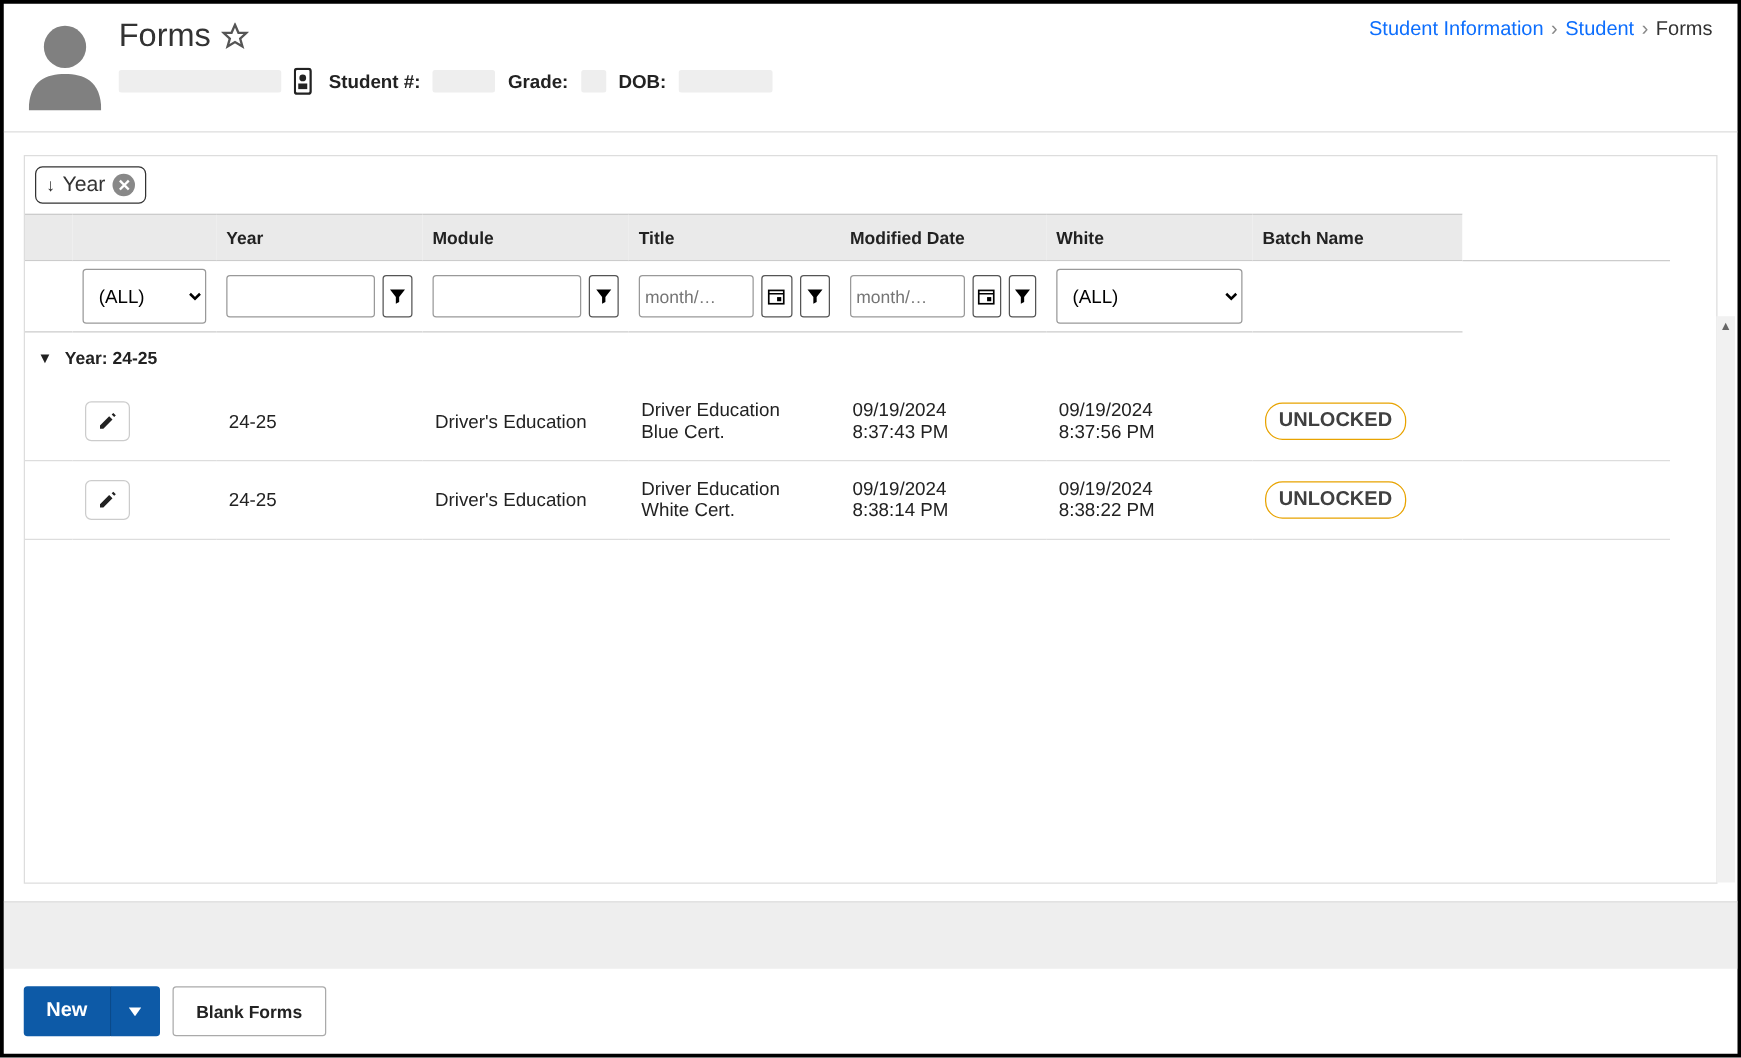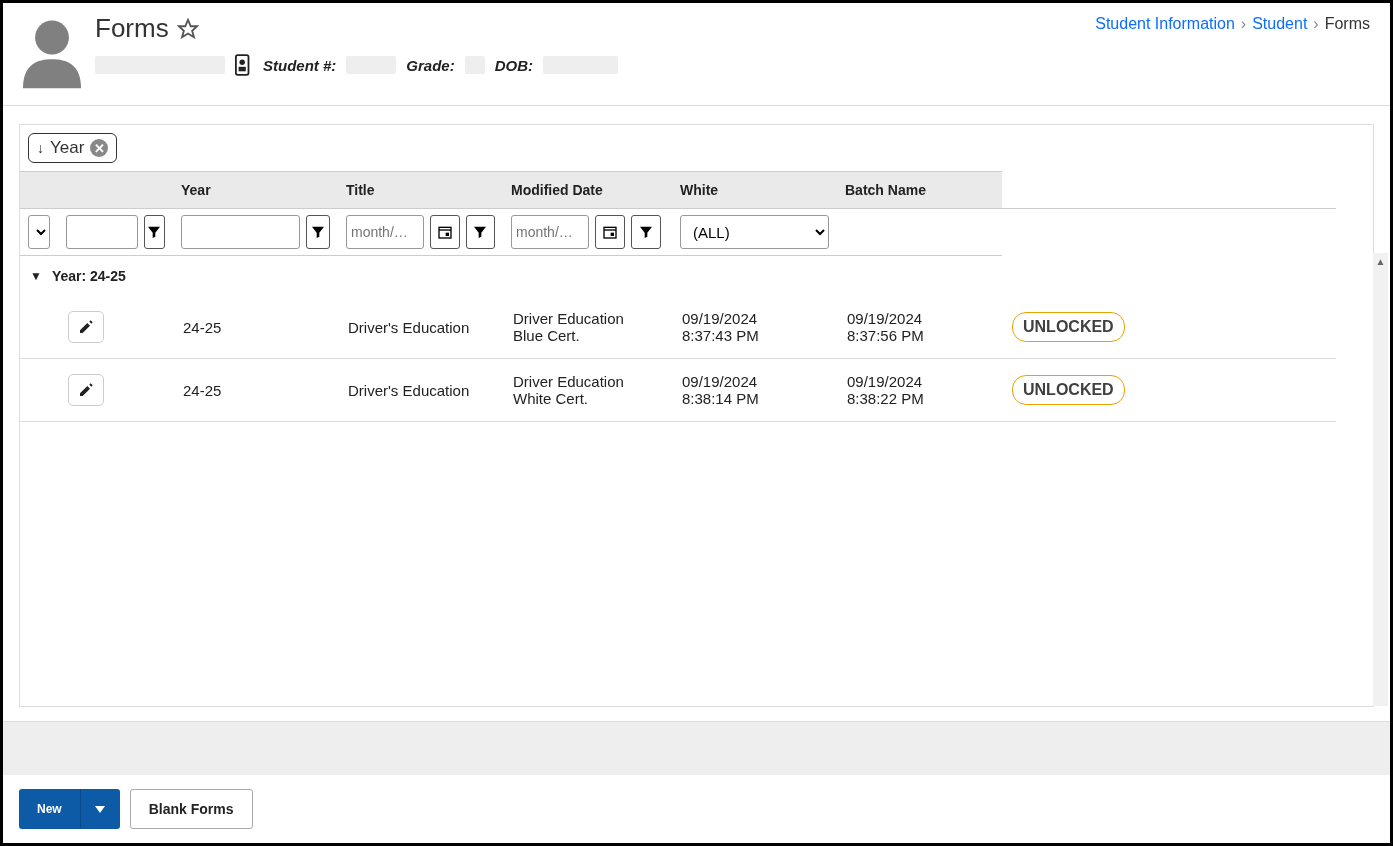--- a/index.html
+++ b/index.html
@@ -31,21 +31,21 @@
     .avatar svg { fill: #808080; }
     .header-main { flex: 1; }
     .title-row {
       display: flex; align-items: center; gap: 8px;
     }
     .page-title {
       font-size: 26px; font-weight: 400; color: #333;
     }
     .star-icon { width: 22px; height: 22px; fill: none; stroke: #555; stroke-width: 2; }
     .info-row {
-      display: flex; align-items: center; gap: 10px; margin-top: 10px; font-style: italic;
+      display: flex; align-items: center; gap: 10px; margin-top: 10px;
     }
     .redact-box {
       background: #eee; height: 18px; border-radius: 2px;
     }
     .redact-name { width: 130px; }
     .redact-num  { width: 50px; }
     .redact-gr   { width: 20px; }
     .redact-dob  { width: 75px; }
     .id-icon { width: 18px; height: 22px; }
     .info-label { font-weight: 700; color: #222; font-size: 15px; }
@@ -81,29 +81,29 @@
     }
     .hdr {
       background:#eaeaea; border-top:1px solid #ccc; border-bottom:1px solid #ccc;
       font-weight:700; padding:10px 8px; color:#222;
     }
     .flt {
       background:#fff; border-bottom:1px solid #ccc; padding:6px 8px;
       display:flex; align-items:center; gap:6px;
     }
     .sel {
-      border:1px solid #999; border-radius:3px; height:34px; width:100%;
+      border:1px solid #999; border-radius:3px; height:44px; width:100%;
       padding:0 8px; font-size:15px; cursor:pointer; background:#fff;
     }
     .txt-in {
       border:1px solid #999; border-radius:3px; height:34px; width:100%;
       padding:0 6px; font-size:14px;
     }
     .date-in {
-      border:1px solid #999; border-radius:3px; height:34px; width:78px;
+      border:1px solid #999; border-radius:3px; height:34px; width:92px;
       padding:0 4px; font-size:14px;
     }
     .icon-btn {
       border:1px solid #555; border-radius:3px; width:30px; height:34px;
       display:inline-flex; align-items:center; justify-content:center;
       cursor:pointer; background:#fff;
     }
     .icon-btn svg { width:16px; height:16px; fill:#000; }
     .group-row {
       grid-column: 1 / -1;
@@ -135,21 +135,21 @@
       color:#666; font-size:10px;
     }
     .footer-gray {
       height: 54px; background:#eee; border-top:1px solid #ddd;
     }
     .action-bar {
       padding: 14px 16px; display:flex; gap:10px; align-items:center;
     }
     .btn-primary {
       background:#0d5aa7; color:#fff; border:none; border-radius:3px 0 0 3px;
-      height:40px; padding:0 18px; font-weight:700; cursor:pointer; font-size:12px;
+      height:40px; padding:0 18px; font-weight:700; cursor:pointer; font-size:16px;
     }
     .btn-primary-drop {
       background:#0d5aa7; color:#fff; border:none; border-left:1px solid #0a4a8a;
       border-radius:0 3px 3px 0; width:40px; height:40px; cursor:pointer;
       display:inline-flex; align-items:center; justify-content:center;
     }
     .btn-primary-drop svg { fill:#fff; width:10px; height:10px; }
     .btn-secondary {
       background:#fff; border:1px solid #aaa; border-radius:3px;
       height:40px; padding:0 18px; font-weight:700; cursor:pointer; font-size:14px;
@@ -209,20 +209,21 @@
       <span class="clear-chip">✕</span>
     </div>
   </div>
 
   <div class="grid-wrap">
     <div class="grid">
 
       <div class="hdr"></div>
       <div class="hdr"></div>
       <div class="hdr">Year</div>
+      <div class="hdr">Module</div>
       <div class="hdr">Title</div>
       <div class="hdr">Modified Date</div>
       <div class="hdr">White</div>
       <div class="hdr">Batch Name</div>
 
       <div class="flt"></div>
       <div class="flt"></div>
       <div class="flt">
         <select class="sel">
           <option>(ALL)</option>

